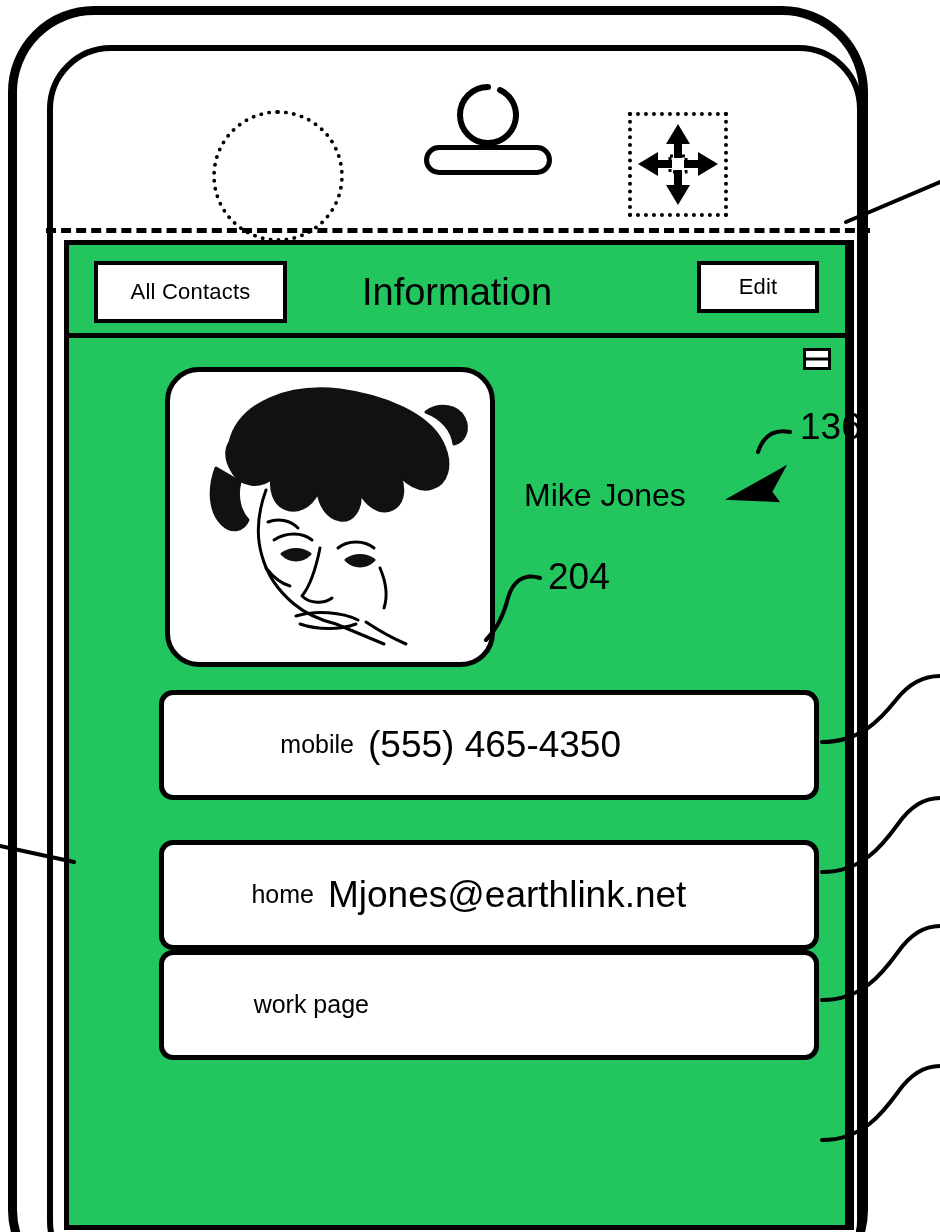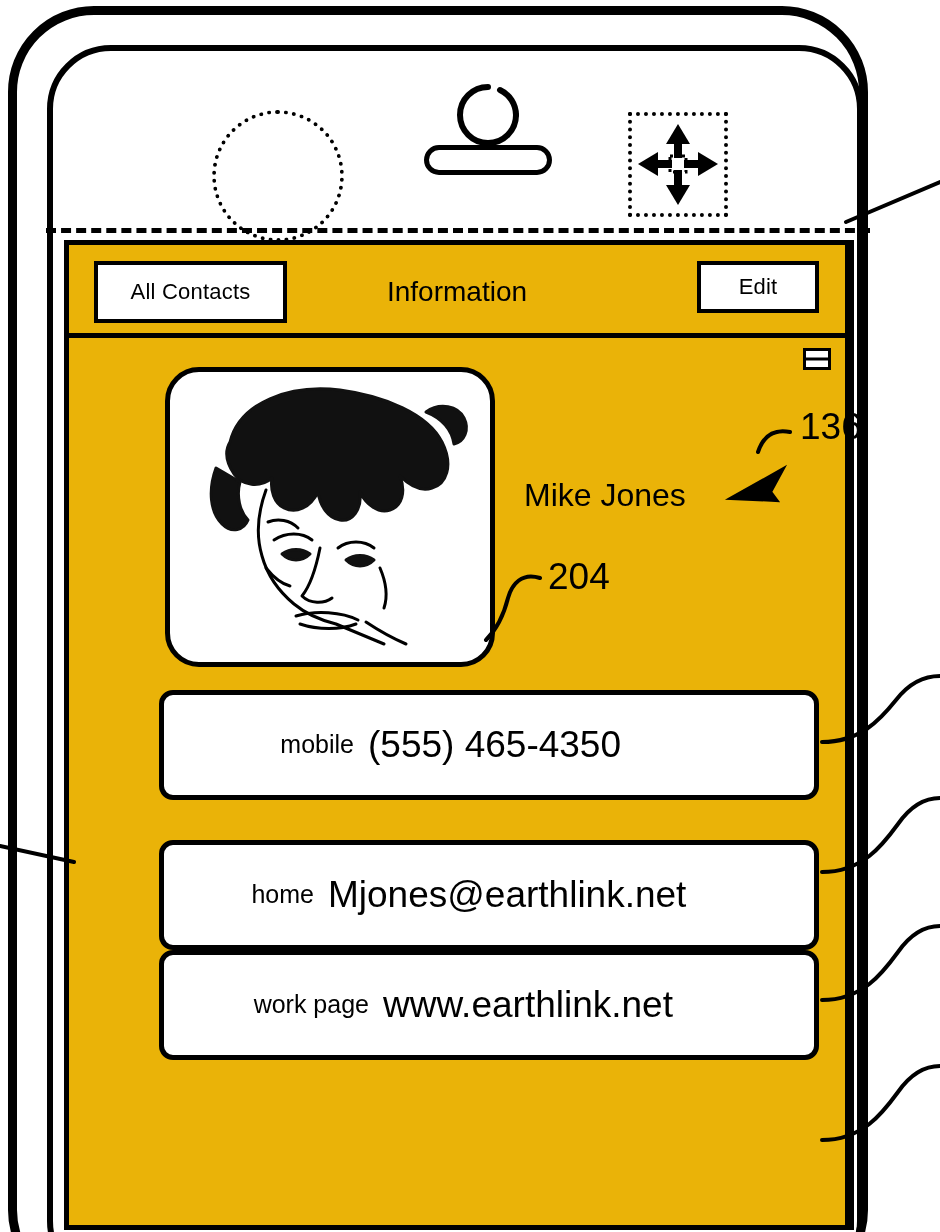--- a/index.html
+++ b/index.html
@@ -100,21 +100,21 @@
   
   .screen {
     position: absolute;
     left: 64px;
     top: 240px;
     width: 790px;
     height: 990px;
     border: 5px solid #000;
     border-right-width: 9px;
     box-sizing: border-box;
-    background: #eab308;
+    background: #22c55e;
   }
 
   
   .navbar {
     position: absolute;
     left: 0;
     top: 0;
     width: 100%;
     height: 93px;
     border-bottom: 5px solid #000;
@@ -145,21 +145,21 @@
   }
   .nav-title {
     position: absolute;
     left: 0;
     top: 16px;
     width: 100%;
     height: 62px;
     display: flex;
     align-items: center;
     justify-content: center;
-    font-size: 28px;
+    font-size: 38px;
   }
 
   
   .list-icon {
     position: absolute;
     right: 14px;
     top: 103px;
     width: 28px;
     height: 22px;
     border: 3px solid #000;
@@ -352,21 +352,20 @@
       <div class="row-value">(555) 465-4350</div>
     </div>
 
     <div class="info-row row-email">
       <div class="row-label">home</div>
       <div class="row-value">Mjones@earthlink.net</div>
     </div>
 
     <div class="info-row row-web">
       <div class="row-label">work page</div>
-      <div class="row-value">www.earthlink.net</div>
     </div>
 
 
   </div>
 
   <div class="ref ref-206">136</div>
   <div class="ref ref-204">204</div>
 
   <svg class="callout-svg" viewBox="0 0 940 1232">
     <g stroke="#000" fill="none" stroke-width="4" stroke-linecap="round">

